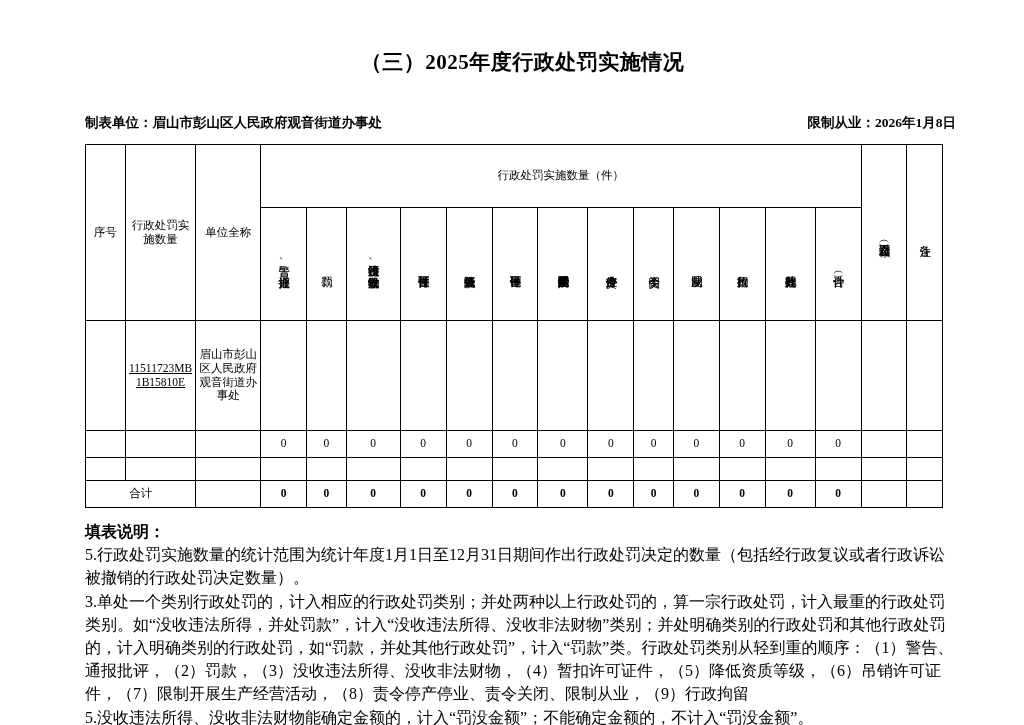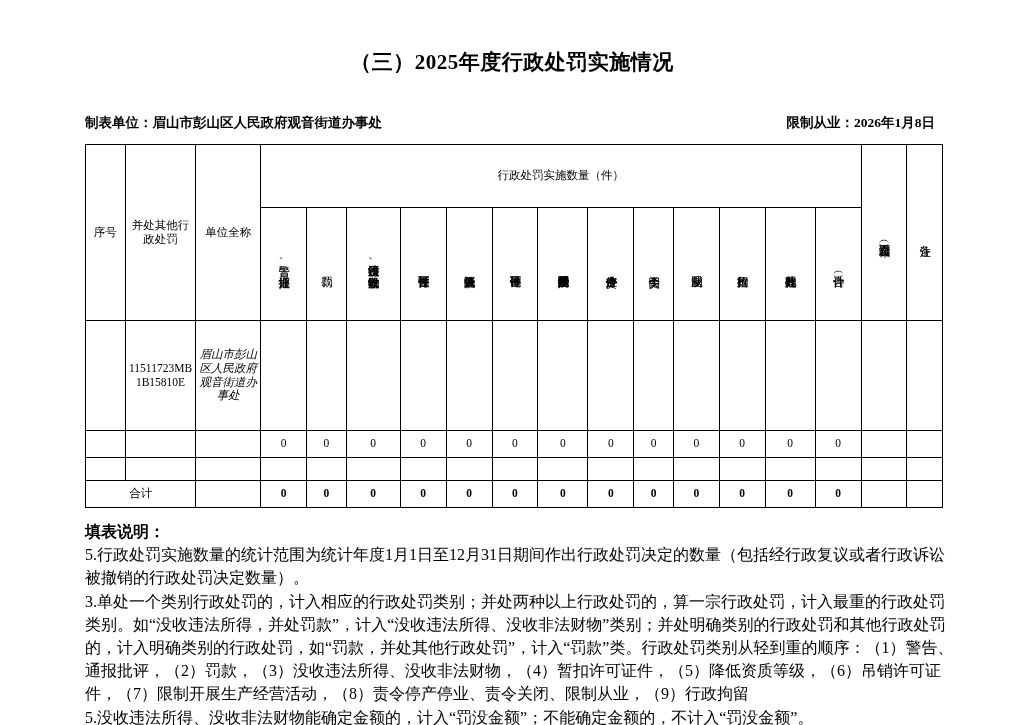--- a/index.html
+++ b/index.html
@@ -12,21 +12,21 @@
     height: 725px;
     font-family: "Liberation Serif", "DejaVu Serif", serif;
     color: #000;
     position: relative;
     overflow: hidden;
   }
   .page {
     width: 1024px;
     height: 704px;
     box-sizing: border-box;
-    padding: 38px 85px 0 85px;
+    padding: 38px 64px 0 85px;
     position: relative;
   }
   .doc-title {
     text-align: center;
     font-size: 21px;
     font-weight: bold;
     letter-spacing: 0.5px;
     margin: 10px 0 0 0;
     font-family: "Liberation Serif", "DejaVu Serif", serif;
   }
@@ -78,22 +78,22 @@
     writing-mode: vertical-rl;
     text-orientation: upright;
     display: inline-block;
     line-height: 1.15;
     max-height: 56px;
   }
   .data-row td { height: 24px; }
   .blank-row td { height: 20px; }
   .total-row td { height: 24px; font-weight: bold; margin-top: 14px; }
   .total-row td.num { font-weight: bold; }
-  .unitname { font-size: 11px; line-height: 1.15; font-style: italic; }
-  .code { font-size: 11.5px; line-height: 1.3; word-break: break-all; }
+  .unitname { font-size: 11px; line-height: 1.15; }
+  .code { font-size: 11.5px; line-height: 1.3; word-break: break-all; text-decoration: underline; }
 
   .notes {
     margin-top: 12px;
     font-size: 16px;
     line-height: 1.45;
     width: 870px;
   }
   .notes .nt-title { font-weight: bold; }
   .notes p {
     margin: 0;
@@ -129,21 +129,21 @@
       <col style="width:44px">
       <col style="width:44px">
       <col style="width:48px">
       <col style="width:44px">
       <col style="width:44px">
       <col style="width:34px">
     </colgroup>
     <tbody>
       <tr class="hdr-top">
         <td rowspan="2">序号</td>
-        <td rowspan="2">并处其他行政处罚</td>
+        <td rowspan="2">行政处罚实施数量</td>
         <td rowspan="2">单位全称</td>
         <td colspan="13">行政处罚实施数量（件）</td>
         <td rowspan="2"><span class="vert-small">罚没金额（万元）</span></td>
         <td rowspan="2"><span class="vert-small">备注</span></td>
       </tr>
       <tr class="hdr-sub">
         <td><span class="vert">警告、通报批评</span></td>
         <td><span class="vert">罚款</span></td>
         <td><span class="vert">没收违法所得、没收非法财物</span></td>
         <td><span class="vert">暂扣许可证件</span></td>

